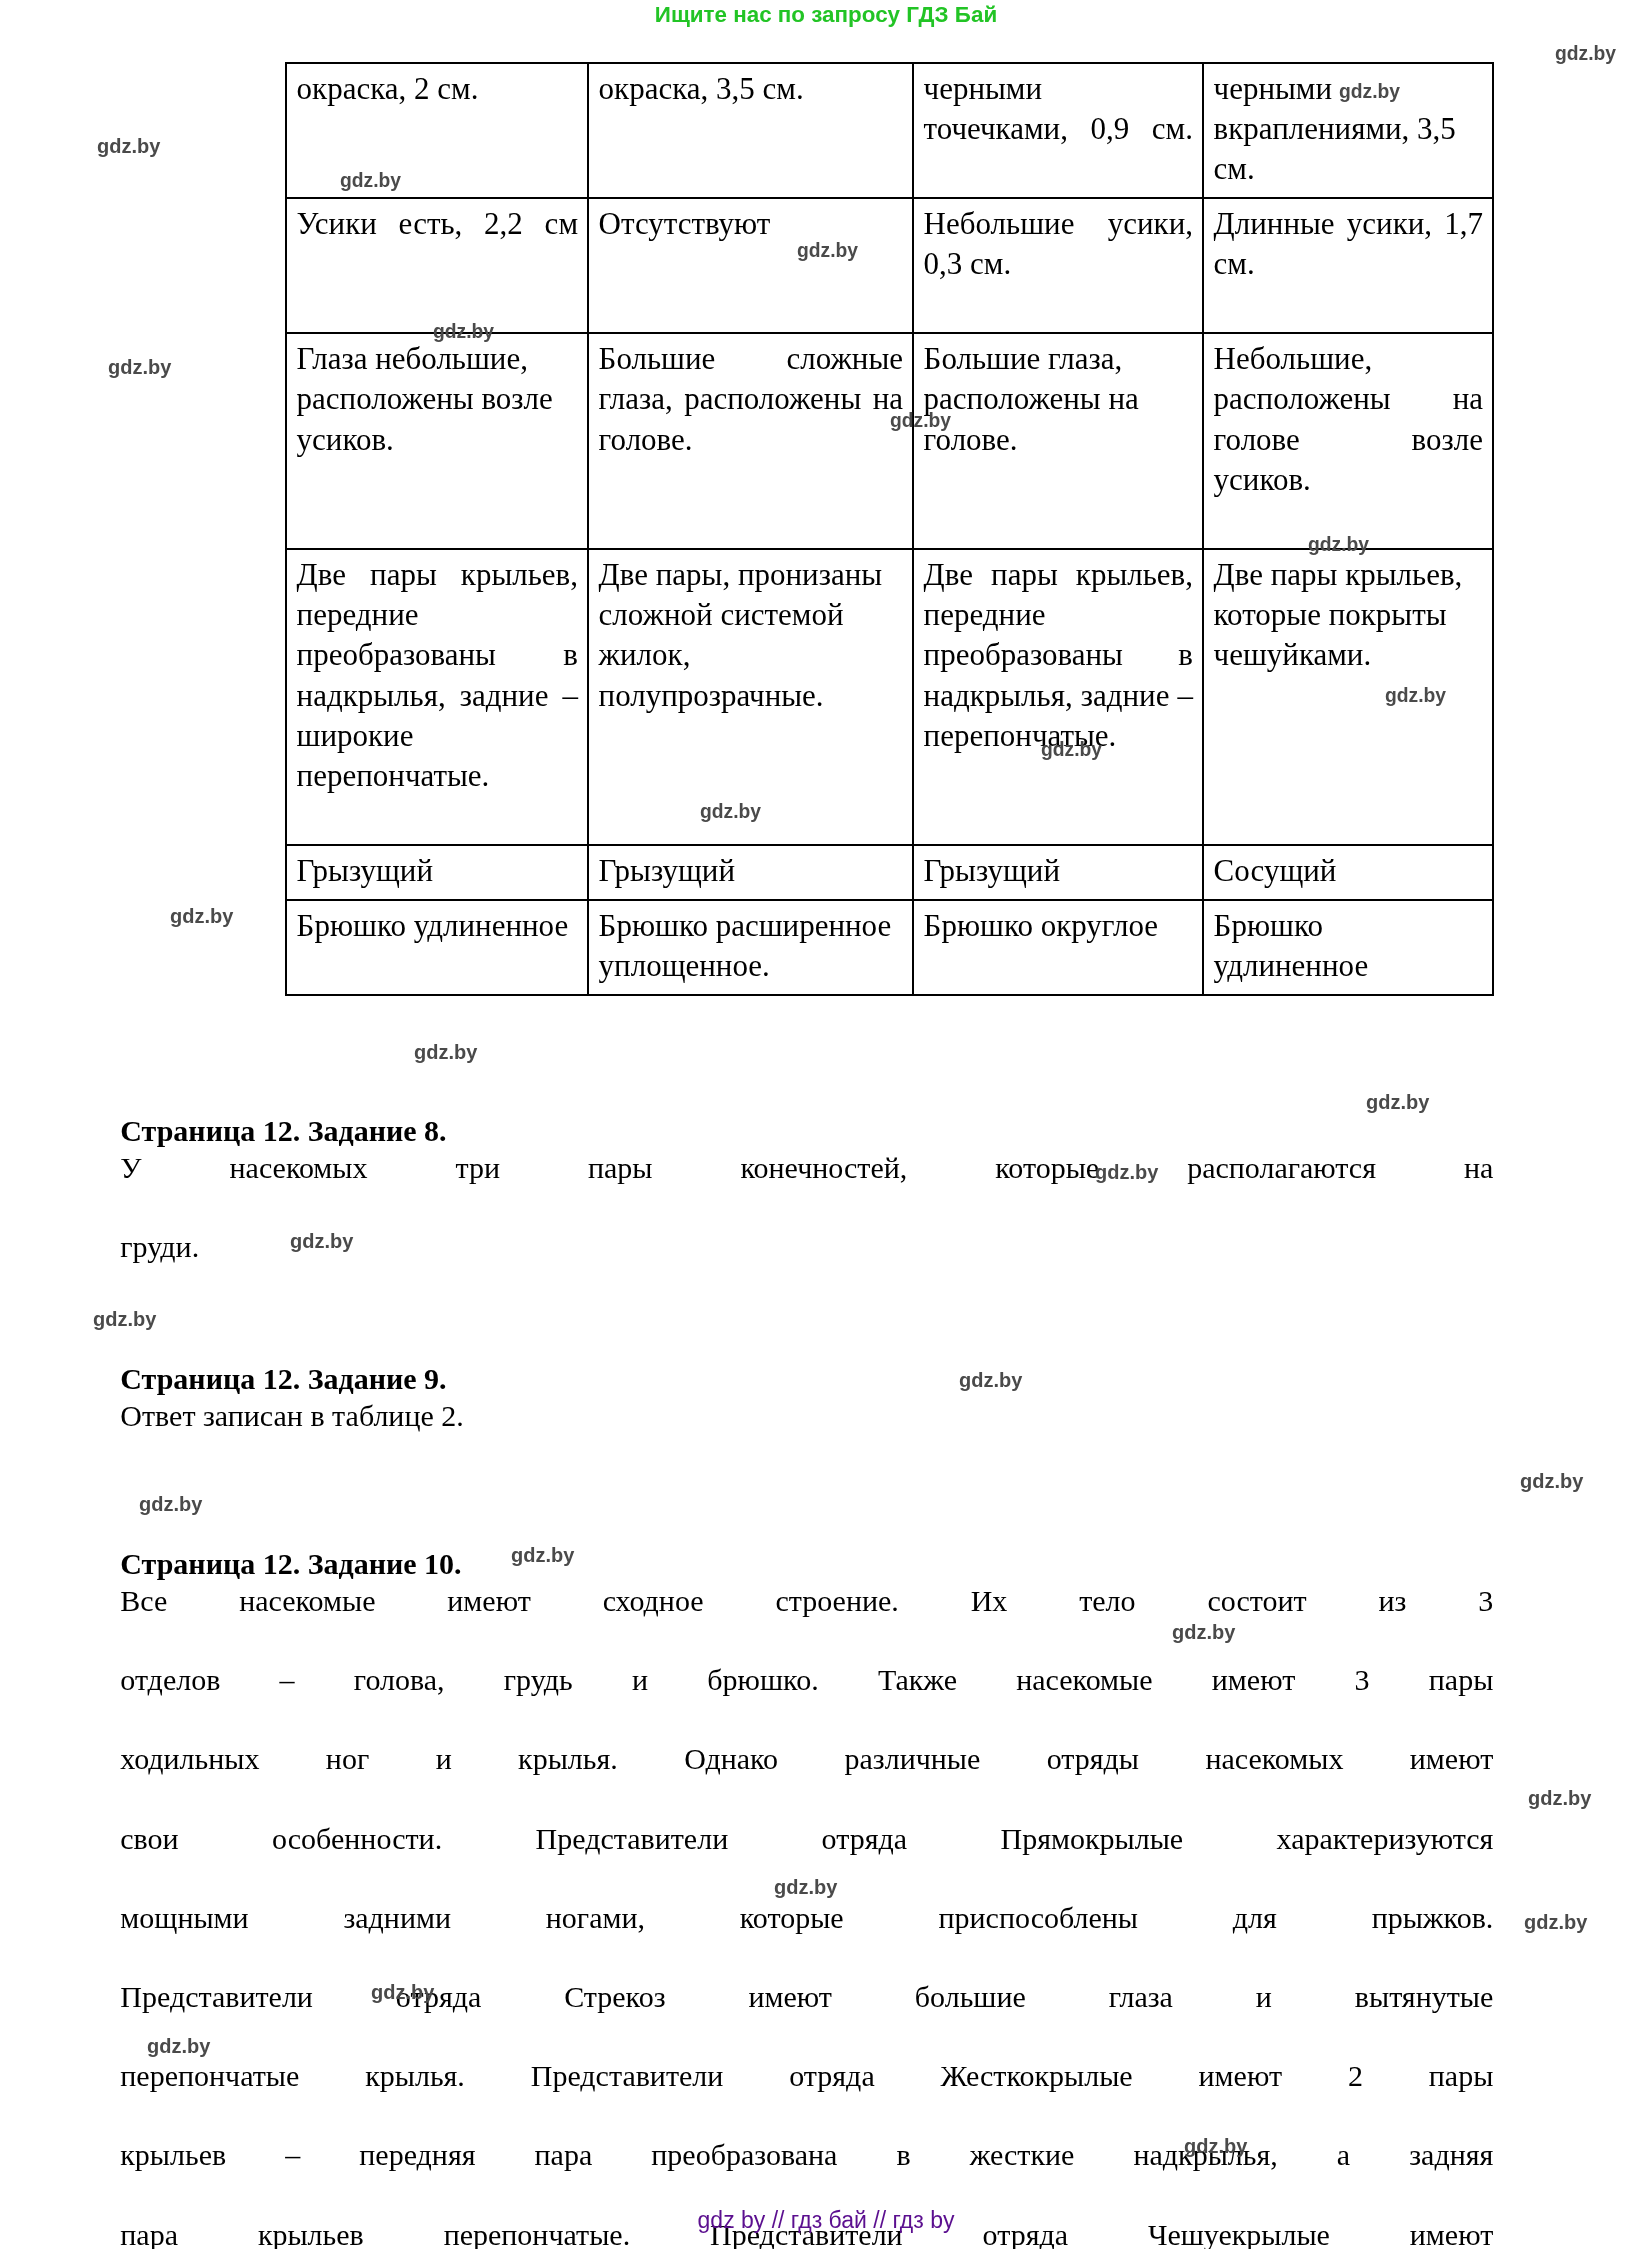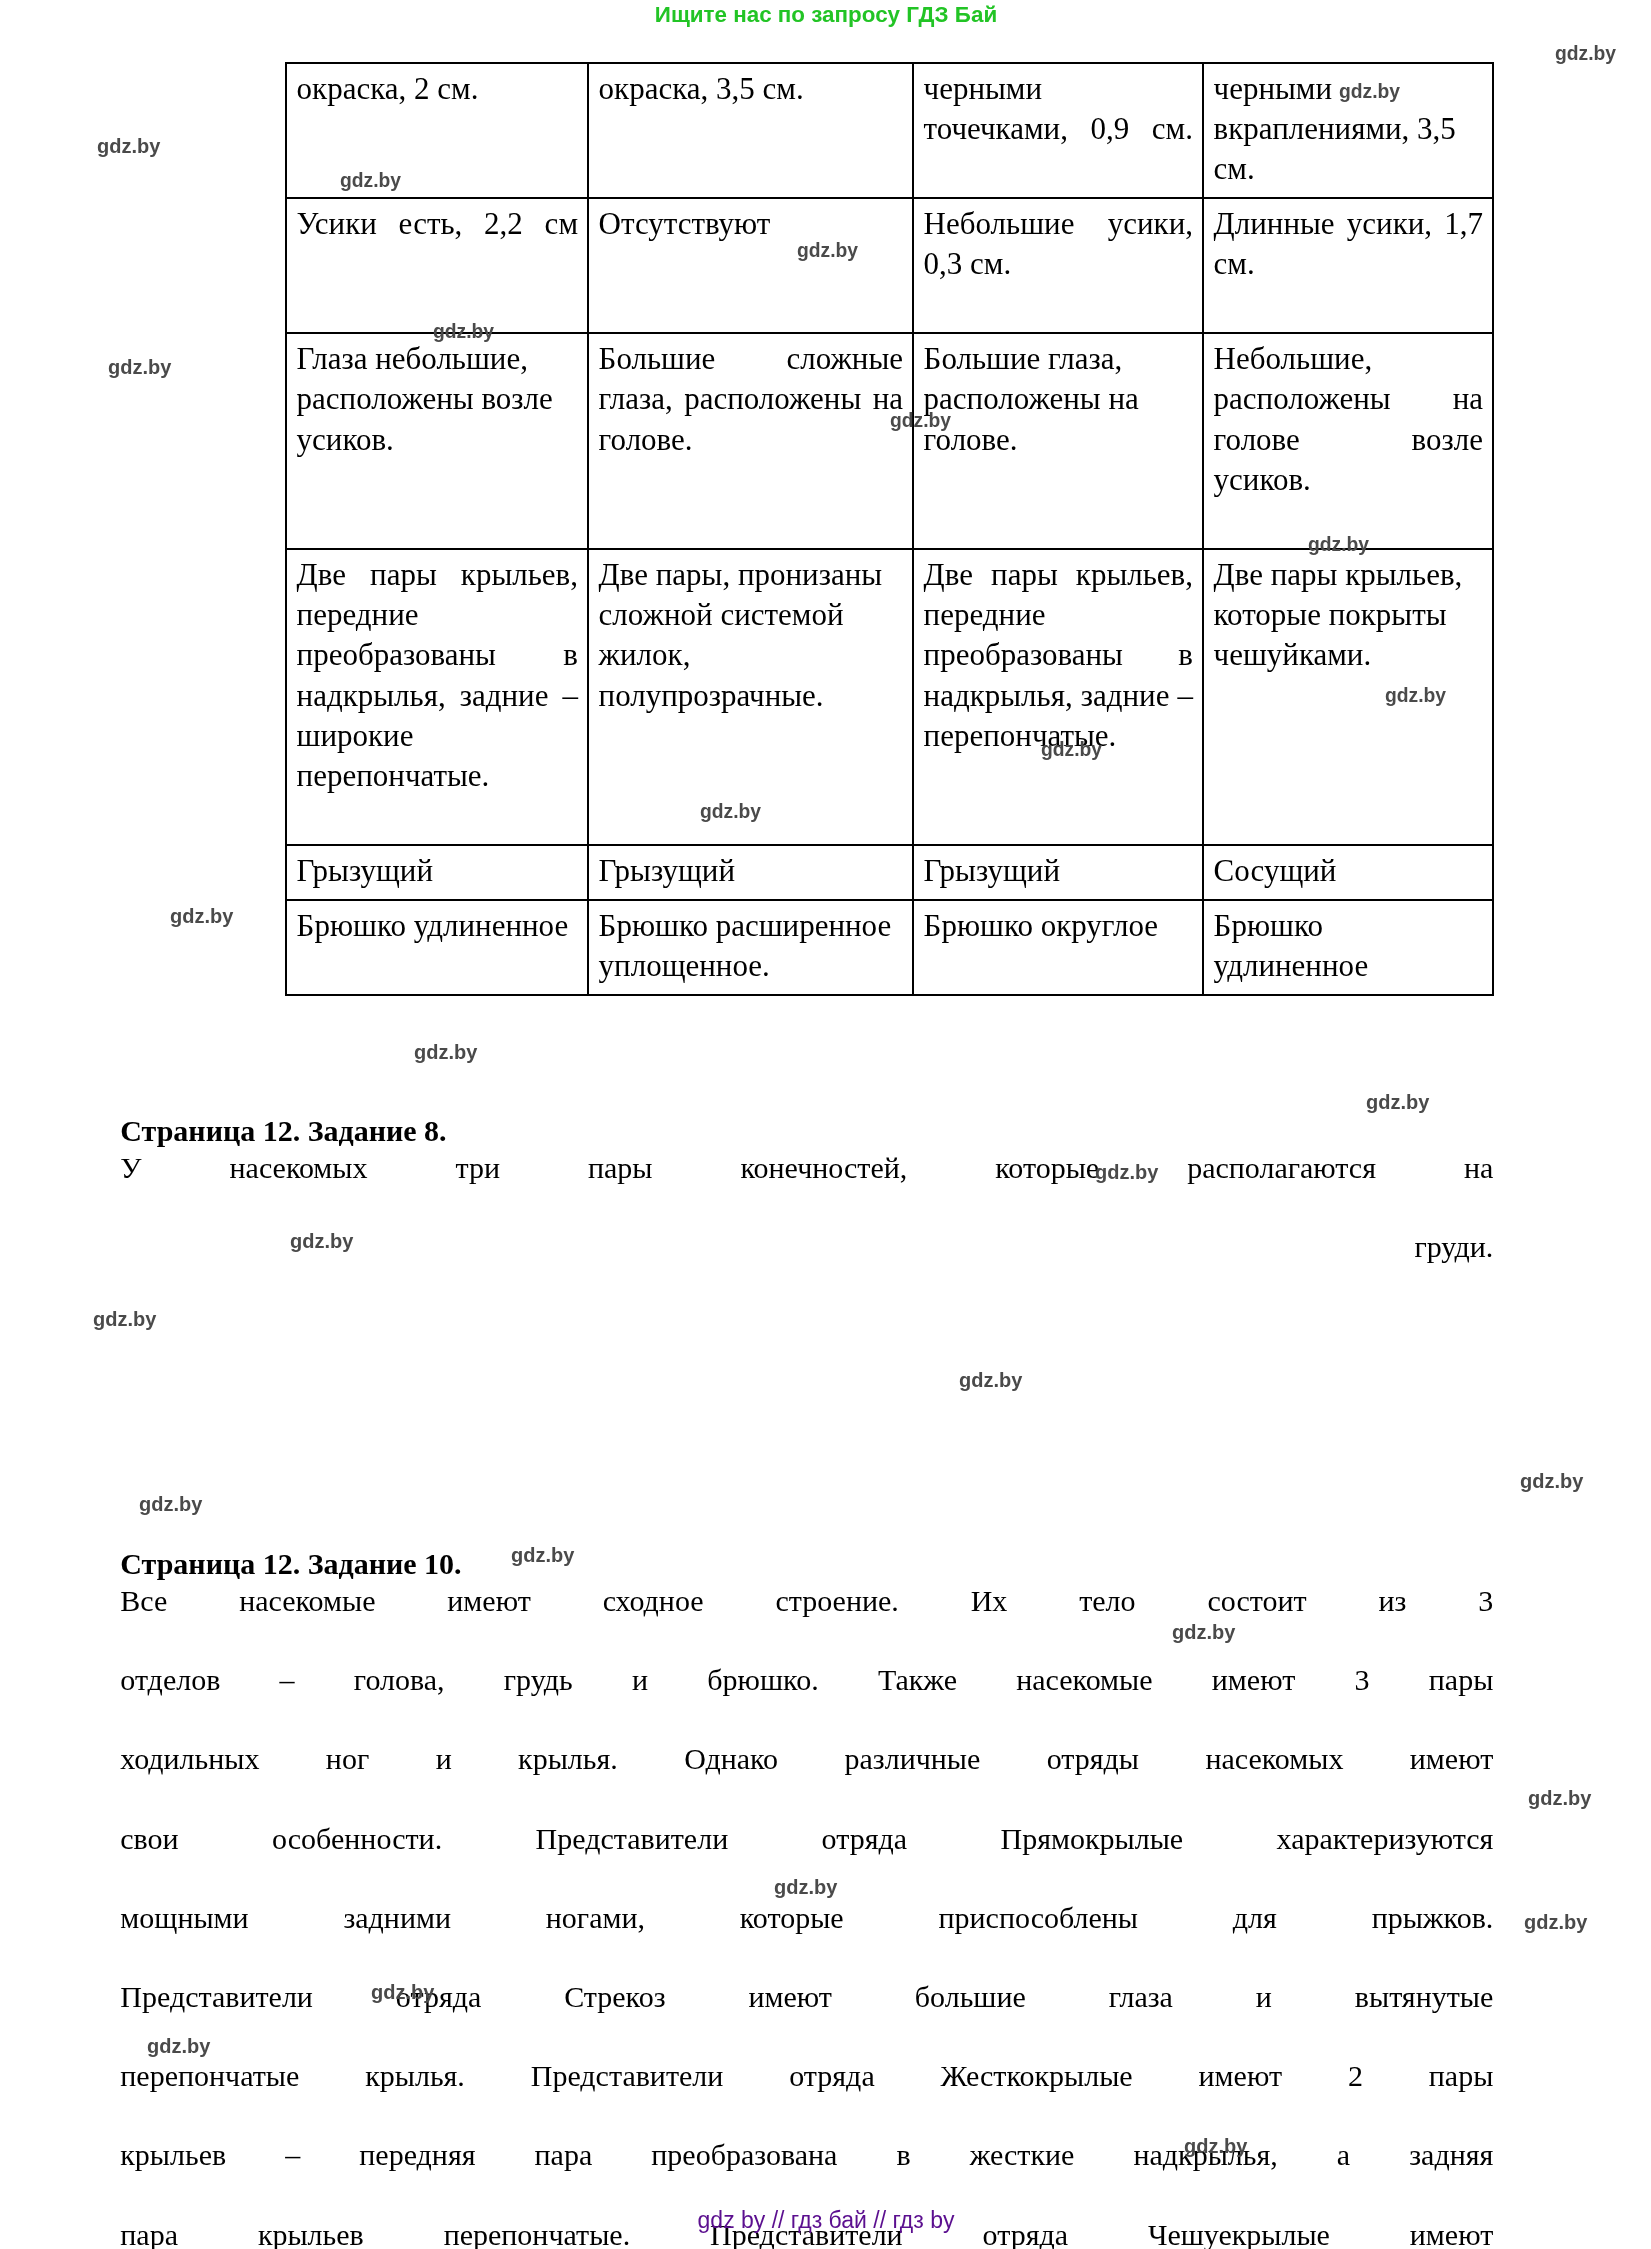--- a/index.html
+++ b/index.html
@@ -97,21 +97,21 @@
     text-indent: 101px;
   }
   .sec-body {
     font-size: 30px;
     margin: 0;
     line-height: 1.32;
     text-align: justify;
     text-justify: inter-word;
   }
   .sec-body.ind { text-indent: 101px; }
-  .sec-body .last { display: block; text-align: right; }
+  .sec-body .last { display: block; text-align: left; }
   .sec-body .jl { display: block; text-align: justify; }
   .sec-body .jl:after { content: ""; display: inline-block; width: 100%; }
 
   
   .footer {
     position: absolute;
     left: 0;
     top: 2207px;
     width: 1652px;
     text-align: center;
@@ -228,20 +228,26 @@
   </div>
 
   <div class="sec" style="top:1114px;">
     <p class="sec-title">Страница 12. Задание 8.</p>
     <p class="sec-body ind">
       <span class="jl">У  насекомых  три  пары  конечностей,  которые  располагаются  на</span>
       <span class="last">груди.</span>
     </p>
   </div>
 
+  <div class="sec" style="top:1362px;">
+    <p class="sec-title">Страница 12. Задание 9.</p>
+    <p class="sec-body ind">
+      <span class="last">Ответ записан в таблице 2.</span>
+    </p>
+  </div>
 
   <div class="sec" style="top:1547px;">
     <p class="sec-title">Страница 12. Задание 10.</p>
     <p class="sec-body ind">
       <span class="jl">Все  насекомые  имеют  сходное  строение.  Их  тело  состоит  из  3</span>
       <span class="jl">отделов  –  голова,  грудь  и  брюшко.  Также  насекомые  имеют  3  пары</span>
       <span class="jl">ходильных  ног  и  крылья.  Однако  различные  отряды  насекомых  имеют</span>
       <span class="jl">свои  особенности.  Представители  отряда  Прямокрылые  характеризуются</span>
       <span class="jl">мощными  задними  ногами,  которые  приспособлены  для  прыжков.</span>
       <span class="jl">Представители  отряда  Стрекоз  имеют  большие  глаза  и  вытянутые</span>

